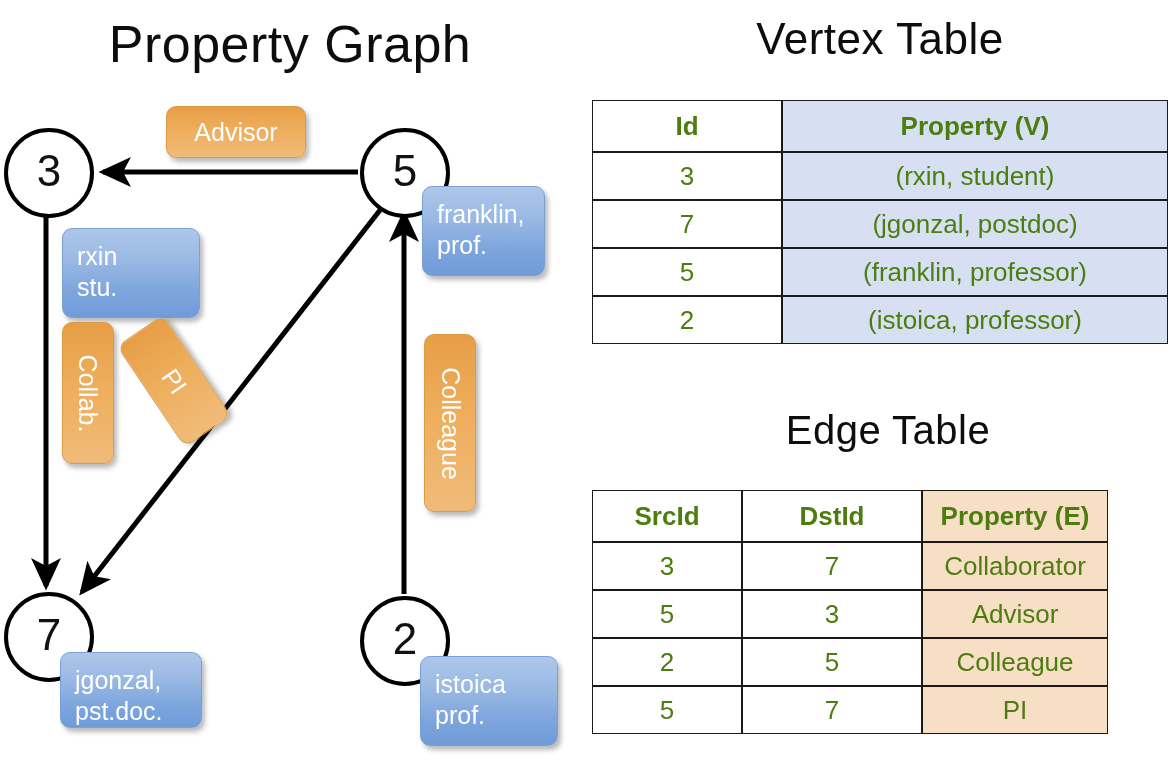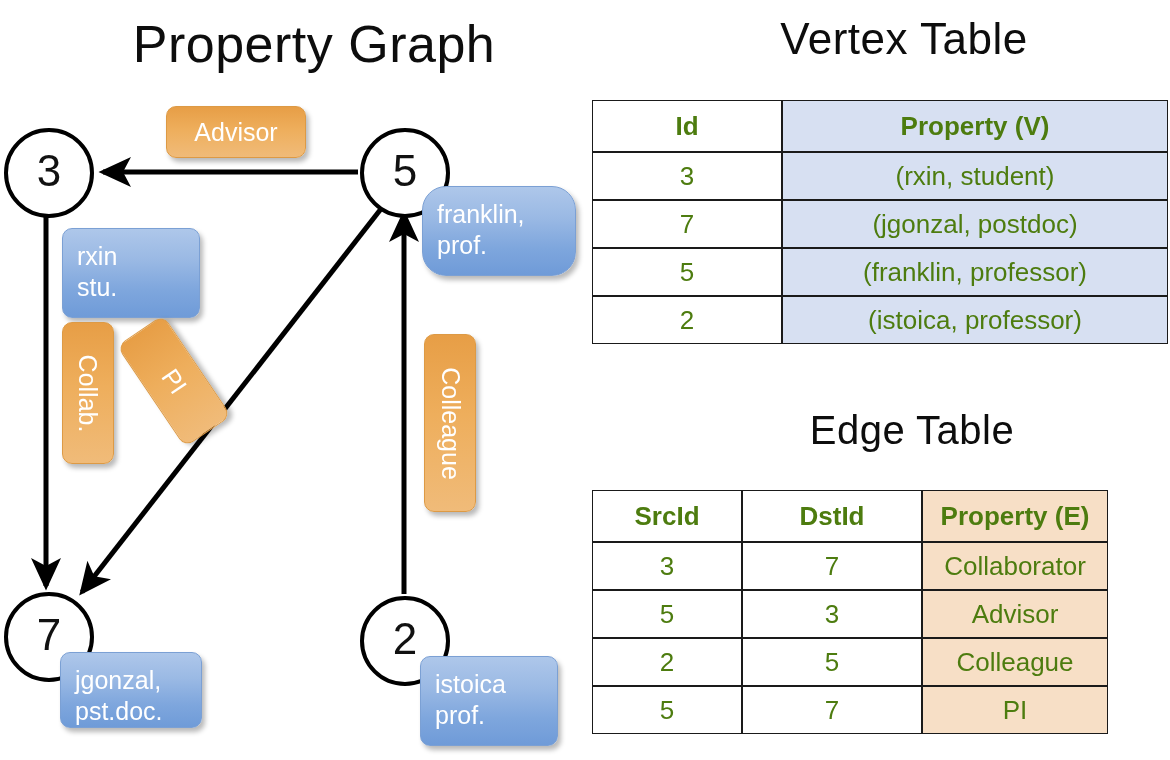--- a/index.html
+++ b/index.html
@@ -17,21 +17,20 @@
   }
 
   
   .title {
     position: absolute;
     font-family: "Liberation Sans", sans-serif;
     font-weight: 300;
     color: #0d0d0d;
     white-space: nowrap;
     letter-spacing: 0.5px;
-    margin-left: 24px;
   }
   #title-property-graph {
     left: 0; top: 14px; width: 580px;
     text-align: center;
     font-size: 52px;
   }
   #title-vertex-table {
     left: 590px; top: 14px; width: 580px;
     text-align: center;
     font-size: 44px;
@@ -99,21 +98,21 @@
     border: 1px solid #dd9a45;
     font-size: 25px;
     font-weight: 300;
     display: flex;
     align-items: center;
     justify-content: center;
   }
 
   
   #vbox-rxin     { left: 62px;  top: 184px; width: 138px; height: 90px; margin-top: 44px; }
-  #vbox-franklin { left: 422px; top: 186px; width: 154px; height: 90px; border-radius: 24px; }
+  #vbox-franklin { left: 422px; top: 186px; width: 123px; height: 90px; }
   #vbox-jgonzal  { left: 60px;  top: 652px; width: 142px; height: 76px; }
   #vbox-istoica  { left: 420px; top: 656px; width: 138px; height: 90px; }
 
   
   #ebox-advisor {
     left: 166px; top: 106px; width: 140px; height: 52px;
   }
   #ebox-collab {
     left: 62px; top: 322px; width: 52px; height: 142px;
   }

